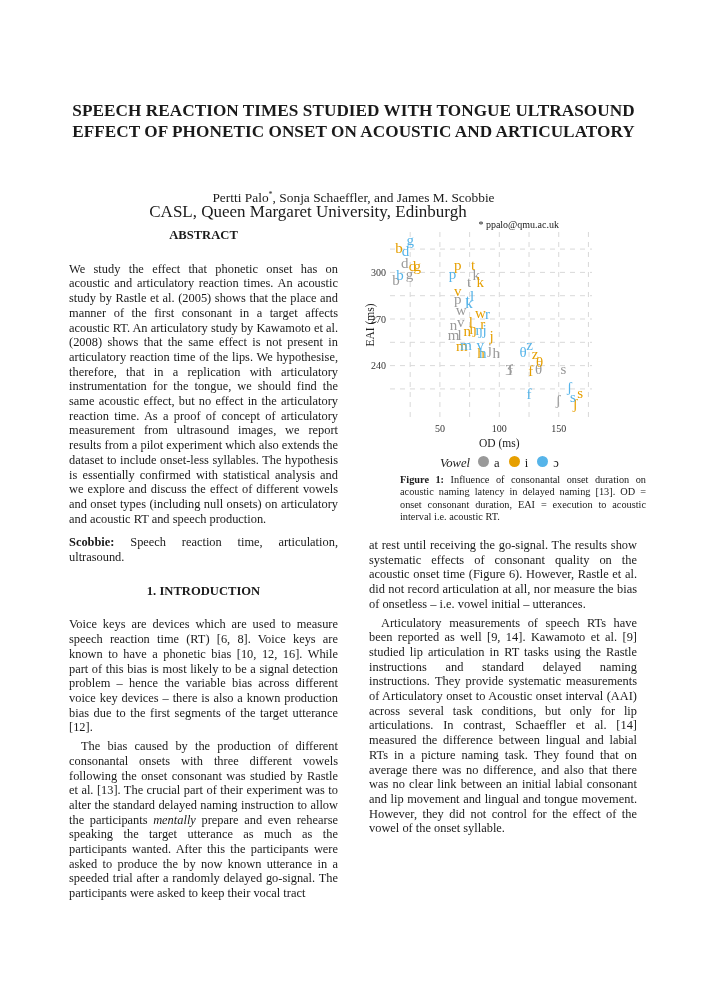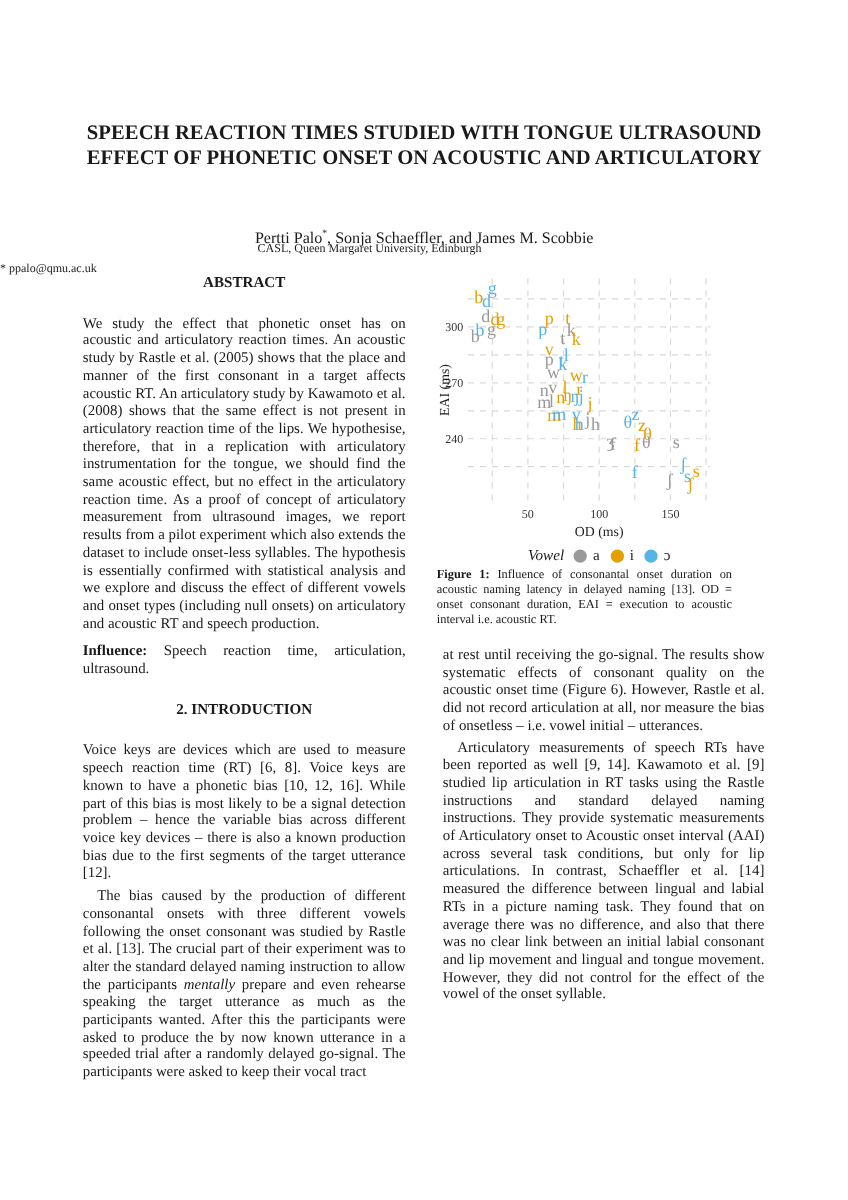--- a/index.html
+++ b/index.html
@@ -2,57 +2,57 @@
 <html><head>
 <meta charset="utf-8">
 <style>
   html, body { margin: 0; padding: 0; background: #ffffff; }
   body { width: 707px; height: 1000px; position: relative; overflow: hidden;
          font-family: "Liberation Serif", "DejaVu Serif", serif; color: #1a1a1a; }
   .title { position: absolute; top: 100px; left: 0; width: 707px; text-align: center;
            font-weight: bold; font-size: 17.2px; line-height: 21px; letter-spacing: 0.05px; }
   .authors { position: absolute; top: 190px; left: 0; width: 707px; text-align: center; font-size: 13.4px; }
   .authors sup { font-size: 8px; }
-  .affil { position: absolute; top: 202px; left: 0; width: 616px; text-align: center; font-size: 10px; }
-  .email { position: absolute; top: 219px; left: 0; width: 559px; text-align: left; font-size: 10px; }
+  .affil { position: absolute; top: 202px; left: 0; width: 616px; text-align: center; font-size: 17px; }
+  .email { position: absolute; top: 219px; left: 0; width: 559px; text-align: right; font-size: 10px; }
   .col { position: absolute; font-size: 12.4px; line-height: 14.7px; text-align: justify; hyphens: none; }
   .col-left { left: 69px; width: 269px; }
   .col-right { left: 369px; width: 268px; }
   .sec-head { text-align: center; font-weight: bold; font-size: 12.6px; margin: 0; }
   .para { margin: 0; }
   .indent { text-indent: 12px; }
   .gap { height: 9px; }
   .kw-label { font-weight: bold; }
-  .caption { position: absolute; left: 364px; top: 474px; width: 246px; font-size: 10.3px; line-height: 12.4px; text-align: justify; }
+  .caption { position: absolute; left: 400px; top: 474px; width: 246px; font-size: 10.3px; line-height: 12.4px; text-align: justify; }
   .caption b { font-weight: bold; }
   #chart { position: absolute; left: 360px; top: 224px; }
-  .legend { position: absolute; top: 456px; left: 440px; font-size: 12.6px; display: flex; align-items: center; gap: 5px; }
+  .legend { position: absolute; top: 456px; left: 440px; font-size: 12.6px; display: flex; gap: 5px; }
   .legend .ttl { font-style: italic; margin-right: 3px; }
   .legend .dot { width: 11px; height: 11px; border-radius: 50%; display: inline-block; }
   .legend .lbl { margin-right: 4px; }
 </style>
 </head>
 <body>
 
 <div class="title">
   <div>SPEECH REACTION TIMES STUDIED WITH TONGUE ULTRASOUND</div>
   <div>EFFECT OF PHONETIC ONSET ON ACOUSTIC AND ARTICULATORY</div>
 </div>
 <div class="authors"><span>Pertti Palo</span><sup>*</sup><span>, Sonja Schaeffler, and James M. Scobbie</span></div>
 <div class="affil">CASL, Queen Margaret University, Edinburgh</div>
 <div class="email">* ppalo@qmu.ac.uk</div>
 
 <div class="col col-left" style="top:228px;">
   <p class="sec-head">ABSTRACT</p>
   <div style="height:19px"></div>
   <p class="para">We study the effect that phonetic onset has on acoustic and articulatory reaction times. An acoustic study by Rastle et al. (2005) shows that the place and manner of the first consonant in a target affects acoustic RT. An articulatory study by Kawamoto et al. (2008) shows that the same effect is not present in articulatory reaction time of the lips. We hypothesise, therefore, that in a replication with articulatory instrumentation for the tongue, we should find the same acoustic effect, but no effect in the articulatory reaction time. As a proof of concept of articulatory measurement from ultrasound images, we report results from a pilot experiment which also extends the dataset to include onset-less syllables. The hypothesis is essentially confirmed with statistical analysis and we explore and discuss the effect of different vowels and onset types (including null onsets) on articulatory and acoustic RT and speech production.</p>
   <div class="gap"></div>
-  <p class="para"><span class="kw-label">Influence:</span><span> Speech reaction time, articulation, ultrasound.</span></p>
+  <p class="para"><span class="kw-label">Scobbie:</span><span> Speech reaction time, articulation, ultrasound.</span></p>
   <div style="height:19px"></div>
-  <p class="sec-head">2. INTRODUCTION</p>
+  <p class="sec-head">1. INTRODUCTION</p>
   <div style="height:19px"></div>
   <p class="para">Voice keys are devices which are used to measure speech reaction time (RT) [6, 8]. Voice keys are known to have a phonetic bias [10, 12, 16]. While part of this bias is most likely to be a signal detection problem – hence the variable bias across different voice key devices – there is also a known production bias due to the first segments of the target utterance [12].</p>
   <div style="height:4px"></div>
   <p class="para indent" id="p2-left"><span>The bias caused by the production of different consonantal onsets with three different vowels following the onset consonant was studied by Rastle et al. [13]. The crucial part of their experiment was to alter the standard delayed naming instruction to allow the participants </span><em>mentally</em><span id="p2-after-left"> prepare and even rehearse speaking the target utterance as much as the participants wanted. After this the participants were asked to produce the by now known utterance in a speeded trial after a randomly delayed go-signal. The participants were asked to keep their vocal tract</span></p>
 </div>
 
 <svg id="chart" width="250" height="230" xmlns="http://www.w3.org/2000/svg">
   <g id="grid">
       <line x1="50.2" x2="50.2" y1="8" y2="196" stroke="#d9d9d9" stroke-width="1" stroke-dasharray="5,5"></line>
       <line x1="79.90588235294118" x2="79.90588235294118" y1="8" y2="196" stroke="#d9d9d9" stroke-width="1" stroke-dasharray="5,5"></line>

